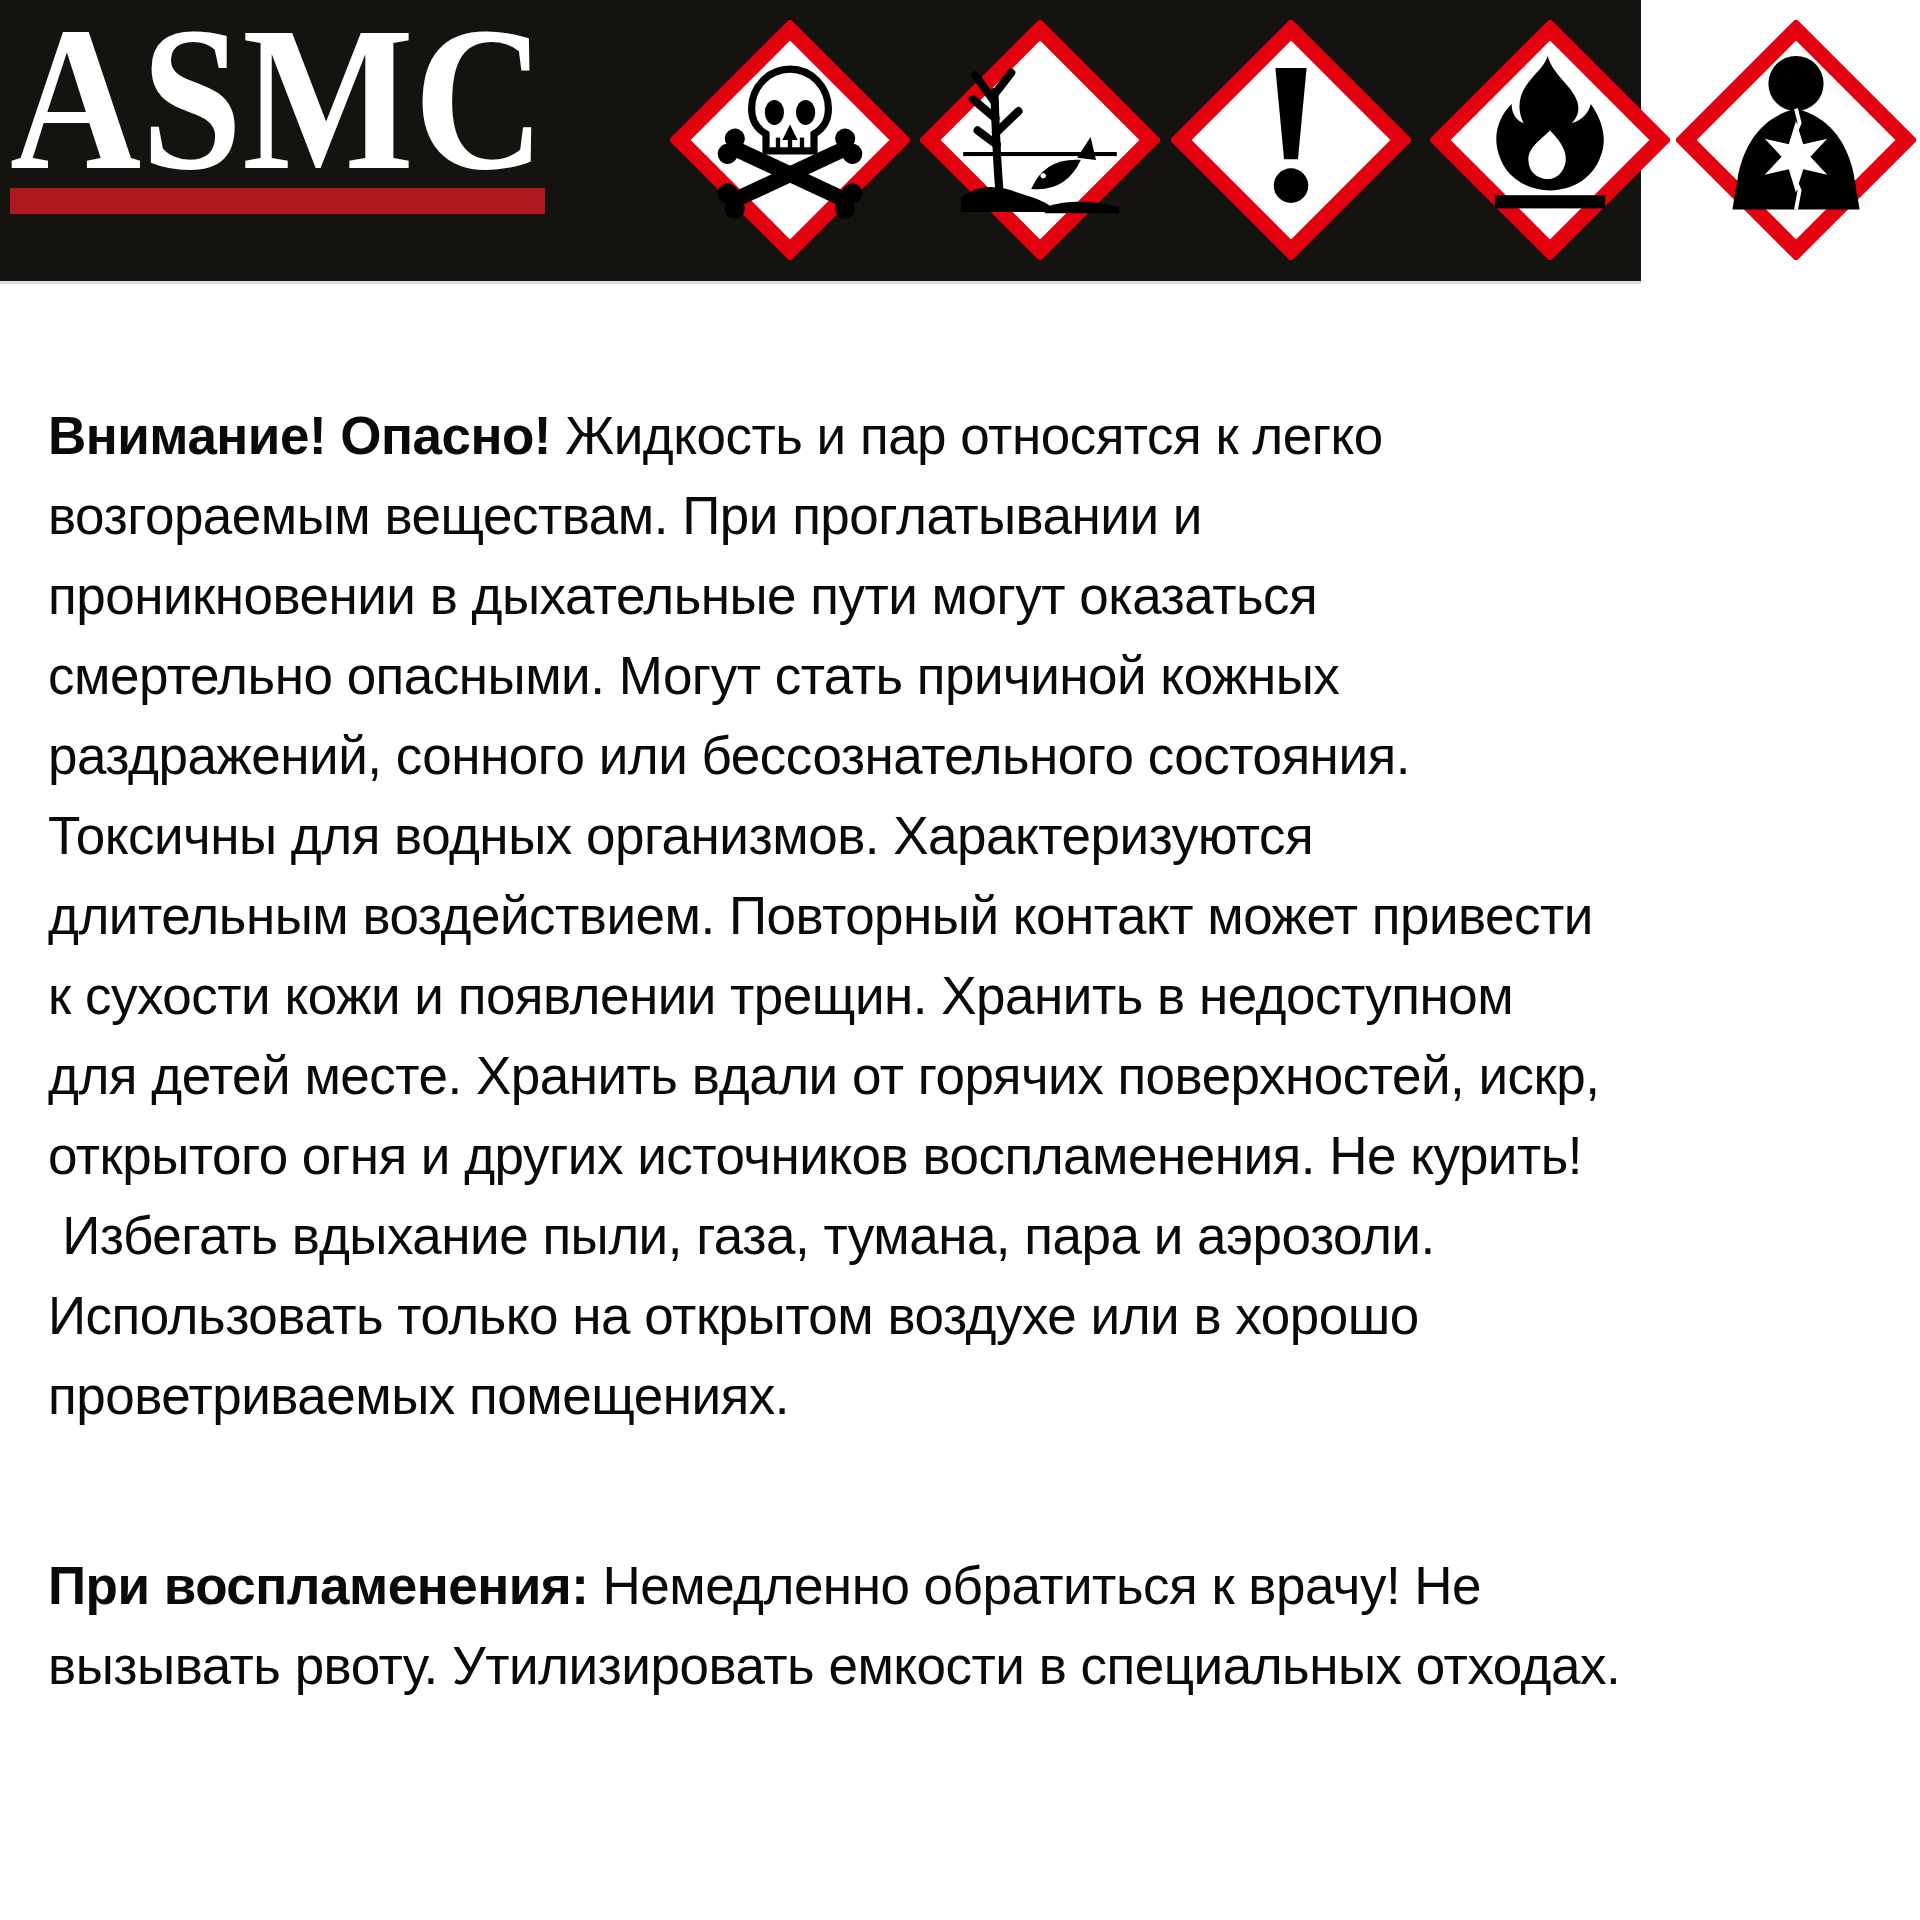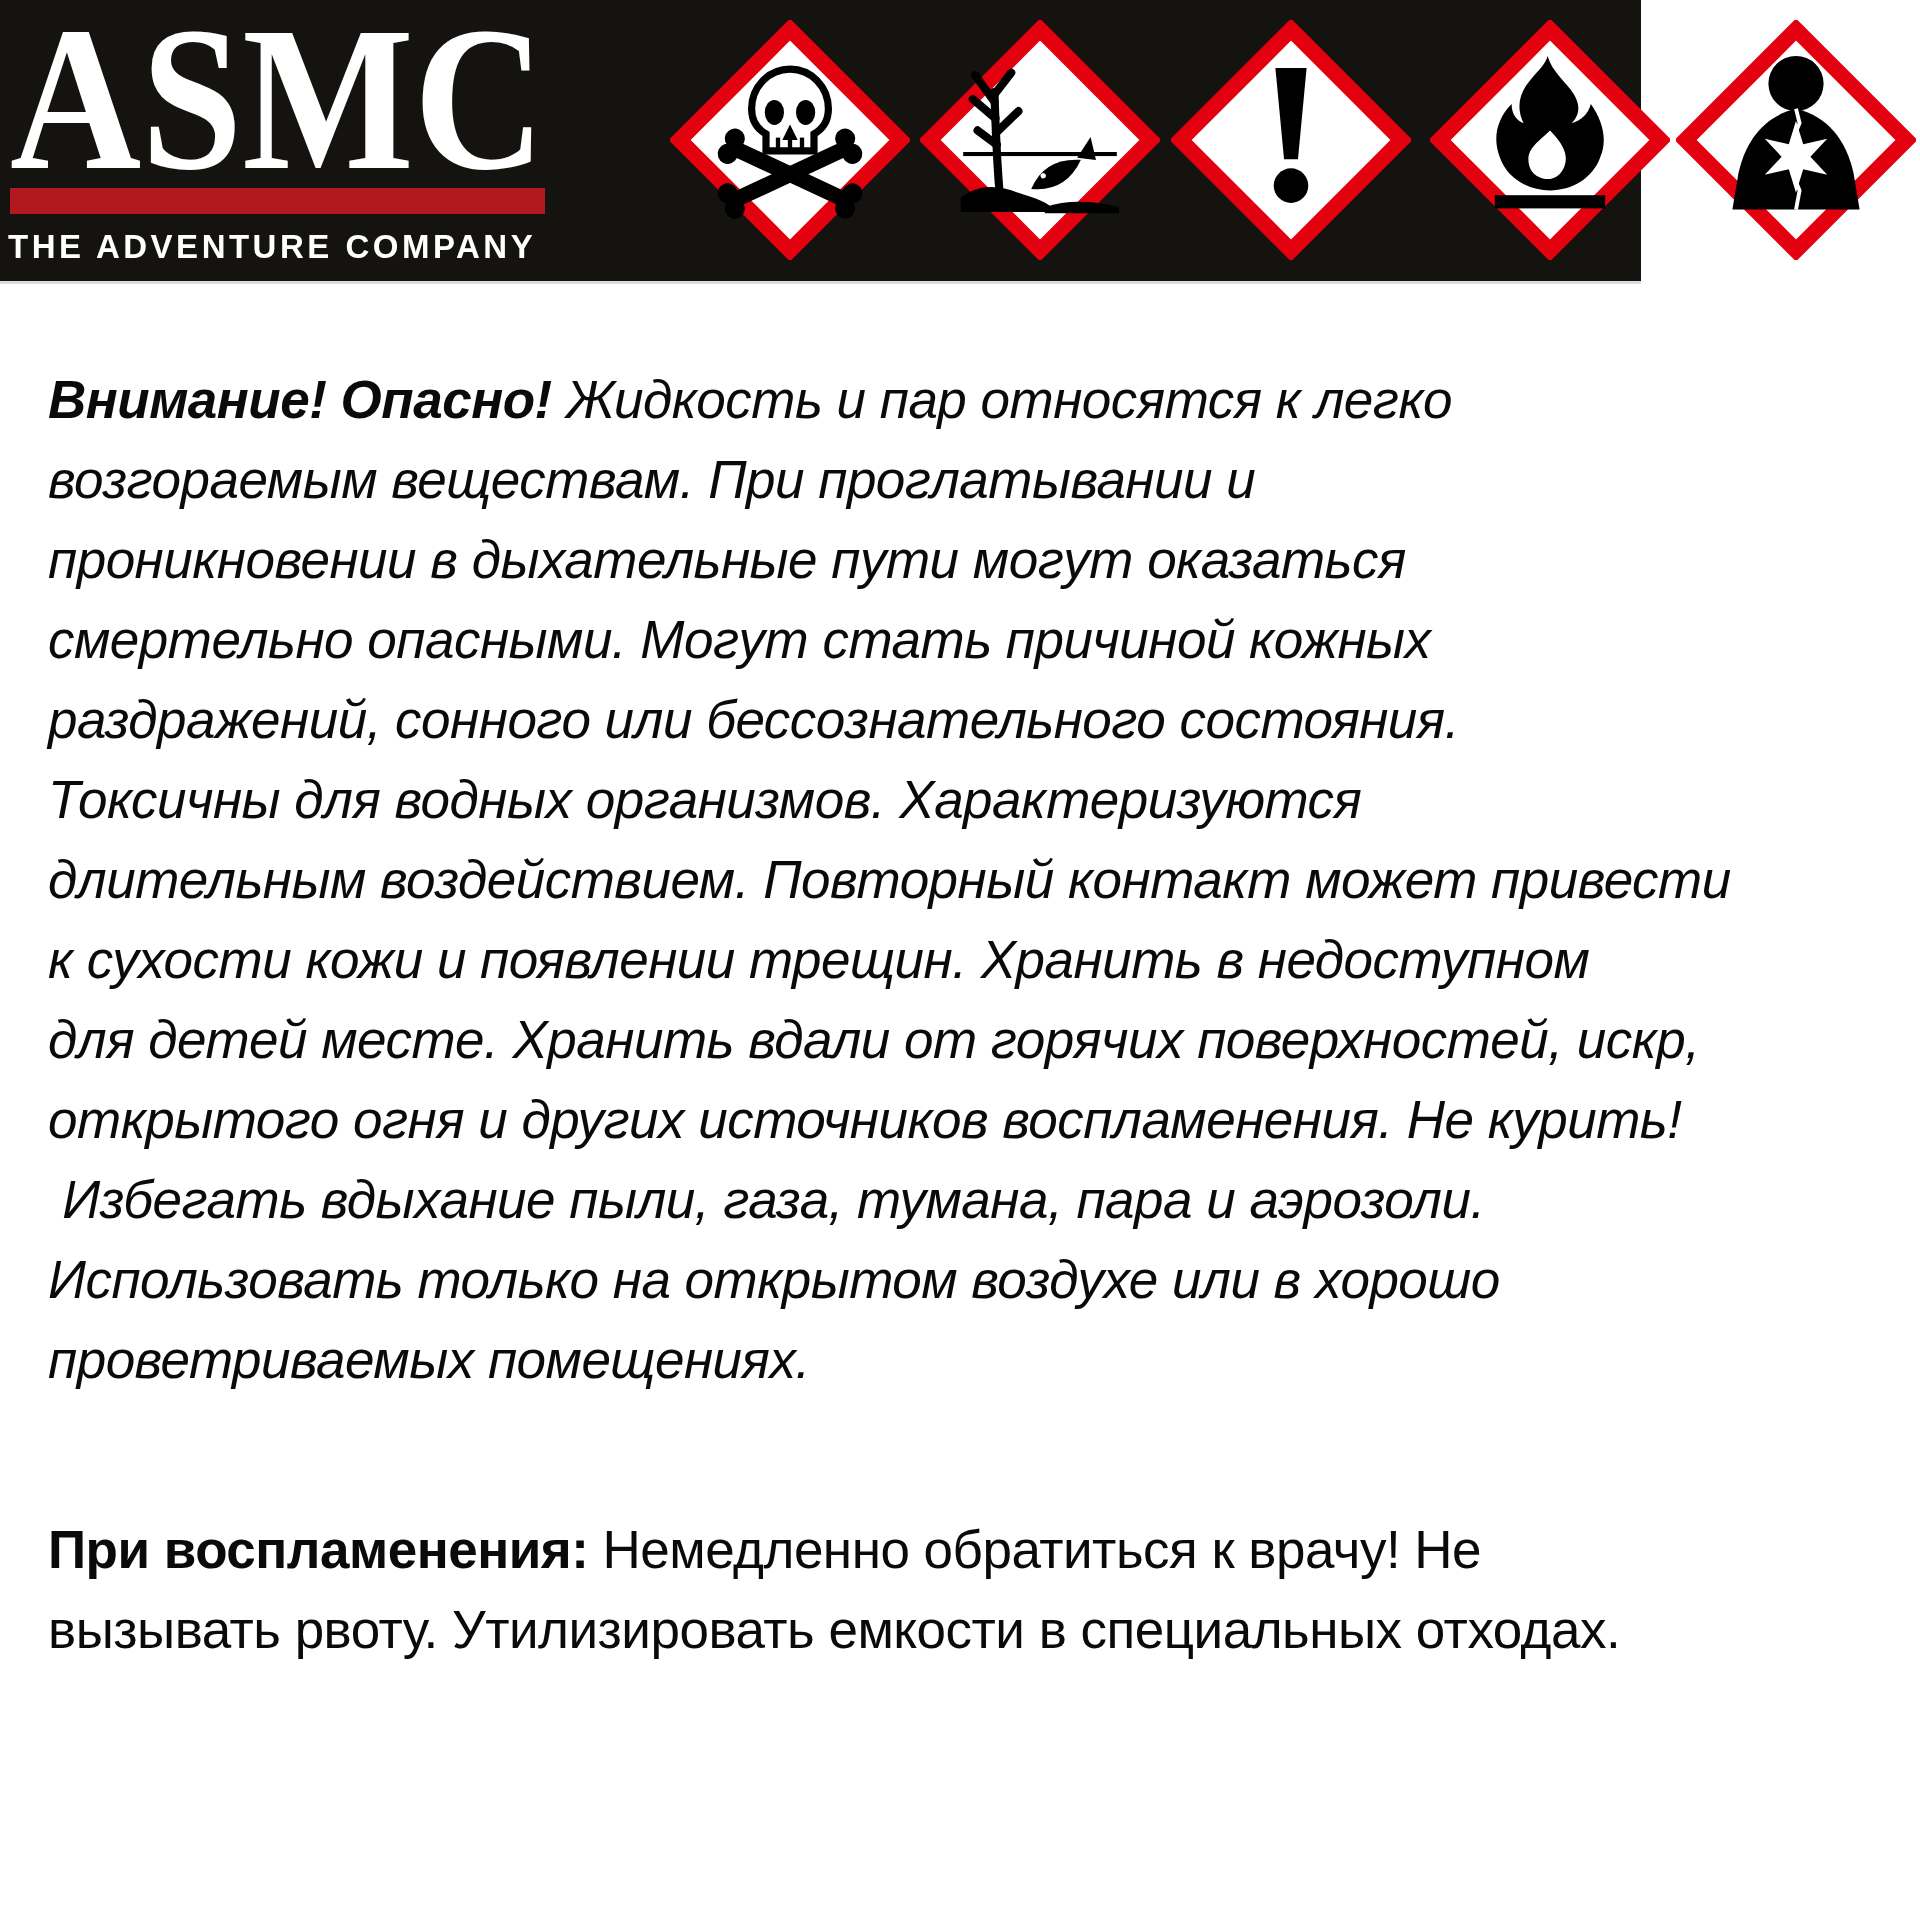--- a/index.html
+++ b/index.html
@@ -45,35 +45,34 @@
   .content { padding: 0 30px 0 48px; }
   .para {
     margin: 0;
     font-size: 53px;
     line-height: 80px;
     letter-spacing: -0.5px;
     white-space: pre;
     color: var(--text_black, #0a0a0a);
   }
   .para strong { font-weight: bold; }
-  .p1 { padding-top: 76px; font-style: italic; }
+  .p1 { padding-top: 112px; }
   .p2 { padding-top: 110px; }
 </style>
 </head>
 <body>
 
 <header class="banner">
 
   <svg class="logo-svg" width="545" height="186" viewBox="0 0 545 186">
     <text x="2" y="168" font-size="205" textLength="535" lengthAdjust="spacingAndGlyphs">ASMC</text>
   </svg>
 
   <div class="brand-bar"></div>
 
-  <div class="tagline">THE ADVENTURE COMPANY</div>
 
   <div class="ghs-row">
 
     <svg class="ghs g1" viewBox="0 0 100 100" aria-label="skull-crossbones-icon">
       <path class="diamond" d="M50 4 L96 50 L50 96 L4 50 Z" fill="#ffffff" stroke-width="6.5"></path>
       <g>
         <g fill="#000">
           <g transform="rotate(25 50 64)">
             <rect x="22" y="61" width="56" height="6.5" rx="3.2"></rect>
             <circle cx="23" cy="60.5" r="4.2"></circle>

